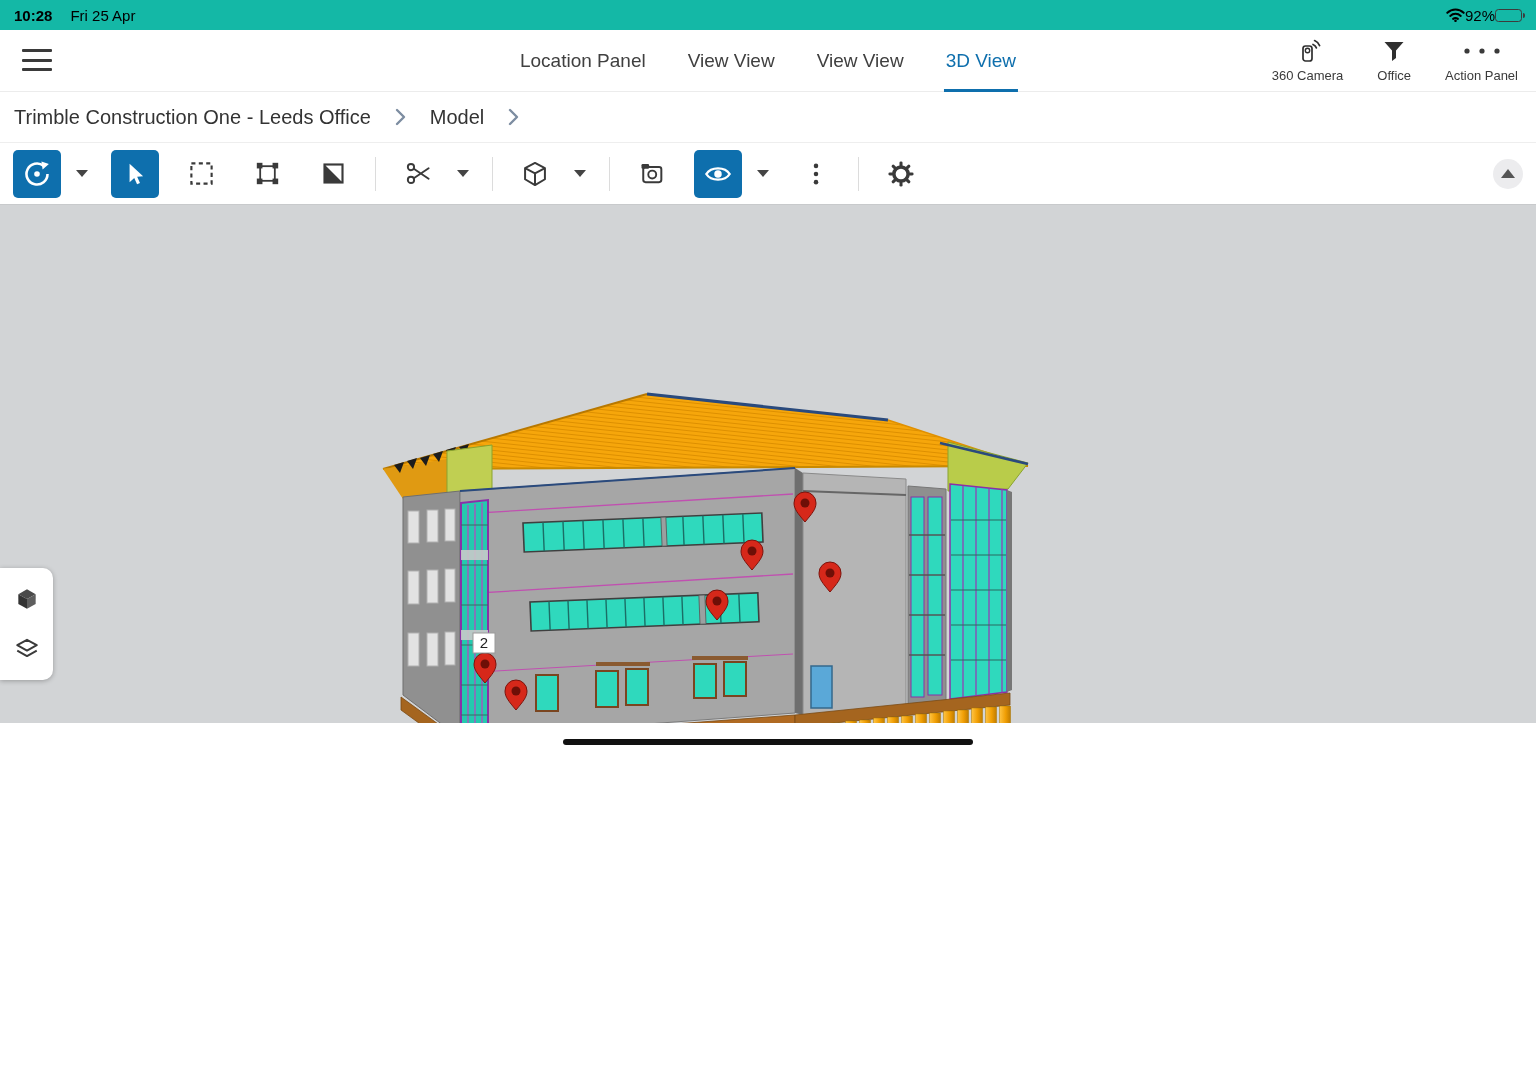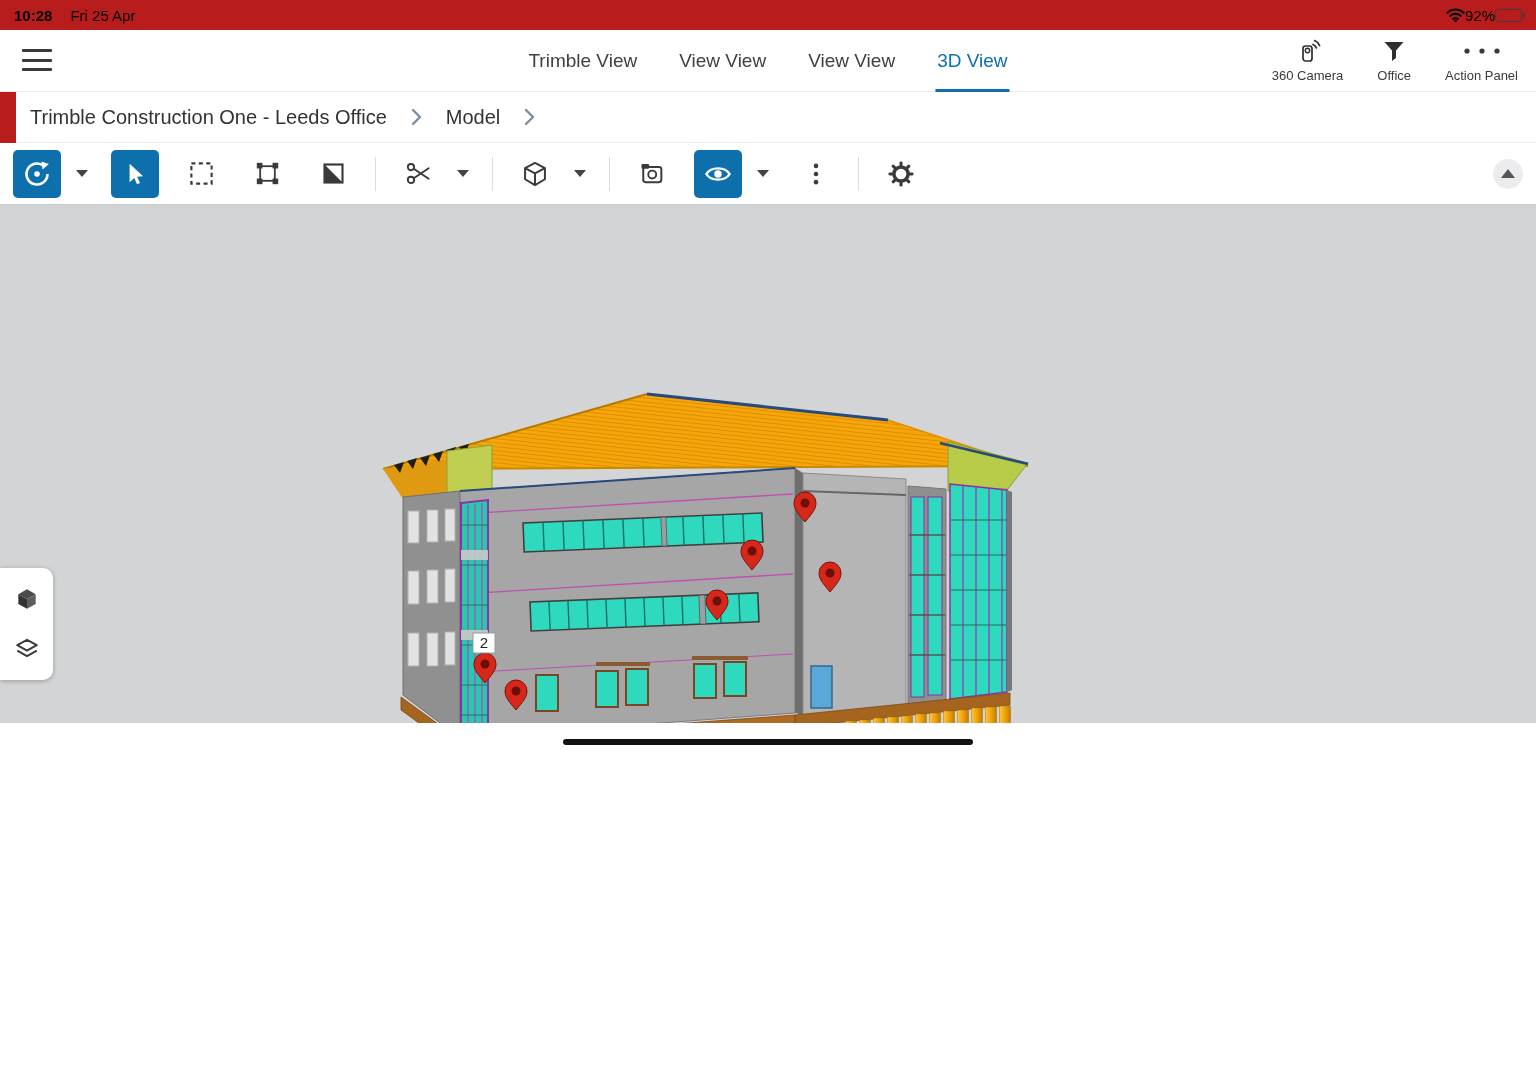--- a/index.html
+++ b/index.html
@@ -1,18 +1,18 @@
 <!DOCTYPE html>
 <html><head>
 <meta charset="utf-8">
 <style>
   *{margin:0;padding:0;box-sizing:border-box}
   html,body{width:1536px;height:1067px}
   body{font-family:"Liberation Sans",sans-serif;background:#fff;color:#222}
-  .screen{position:relative;width:1536px;height:760px;overflow:hidden;background:#b91c1c}
+  .screen{position:relative;width:1536px;height:760px;overflow:hidden;background:#14b8a6}
 
   
   .status-bar{position:absolute;top:0;left:0;right:0;height:30px;display:flex;justify-content:space-between;align-items:center;padding:0 14px;font-size:15px;color:#000}
   .sb-left{display:flex;align-items:center;gap:18px}
   .sb-time{font-weight:700}
   .sb-right{display:flex;align-items:center;}
   .battery{position:relative;width:27px;height:13px;border:1px solid #3c3c3c;border-radius:3.5px;padding:1.5px}
   .battery .fill{height:100%;width:88%;background:#000;border-radius:1.5px}
   .battery .nub{position:absolute;right:-4px;top:3.5px;width:2.5px;height:5px;background:#3c3c3c;border-radius:0 2px 2px 0}
 
@@ -21,21 +21,21 @@
   .hamburger{position:absolute;left:22px;top:17px;width:30px;height:26px;background:none;border:none;display:flex;flex-direction:column;justify-content:space-between;padding:2px 0;cursor:pointer}
   .hamburger span{display:block;height:3px;background:#3a3a3a;border-radius:1px}
   .tabs{position:absolute;left:50%;transform:translateX(-50%);top:0;height:62px;display:flex;gap:38px}
   .tab{display:flex;align-items:center;height:100%;font-size:19px;color:#404040;background:none;border:none;border-bottom:3px solid transparent;padding:3px 2px 0 2px;cursor:pointer;font-family:inherit}
   .tab.active{color:#0e6fad;font-weight:400;border-bottom-color:#0e6fad}
   .nav-actions{position:absolute;right:18px;top:6px;display:flex;gap:34px}
   .nav-action{display:flex;flex-direction:column;align-items:center;gap:2px;background:none;border:none;font-size:13px;color:#3a3a3a;cursor:pointer;font-family:inherit}
   .nav-action .ic{height:30px;display:flex;align-items:center;justify-content:center}
 
   
-  .breadcrumb{position:absolute;top:92px;left:16px;right:0;height:51px;display:flex;align-items:center;padding:0 14px;font-size:20px;color:#333;border-bottom:1px solid #eee;background:#fff}
+  .breadcrumb{position:absolute;top:92px;left:0;right:0;height:51px;display:flex;align-items:center;padding:0 14px;font-size:20px;color:#333;border-bottom:1px solid #eee;background:#fff}
   .crumb{background:none;border:none;font:inherit;color:#333;cursor:pointer}
   .chev{margin:0 24px;display:flex}
 
   
   .toolbar{position:absolute;top:143px;left:0;right:0;height:62px;background:#fff;display:flex;align-items:center;padding:0 13px;gap:18px;border-bottom:1px solid #c8cacc}
   .tbtn{width:48px;height:48px;border:none;border-radius:5px;background:transparent;display:flex;align-items:center;justify-content:center;cursor:pointer;flex:0 0 auto}
   .tbtn.active{background:#0e6fad}
   .tcaret{width:22px;height:48px;border:none;background:transparent;display:flex;align-items:center;justify-content:center;cursor:pointer;margin-left:-8px;flex:0 0 auto}
   .caret{width:0;height:0;border-left:6px solid transparent;border-right:6px solid transparent;border-top:7px solid #444}
   .tdiv{width:1px;height:34px;background:#dcdcdc;flex:0 0 auto}
@@ -75,21 +75,21 @@
     </div>
   </div>
 
   <div class="nav-bar">
     <button class="hamburger">
       <span></span>
         <span></span>
         <span></span>
     </button>
     <nav class="tabs">
-      <button class="tab">Trimble View</button>
+      <button class="tab">Location Panel</button>
       <button class="tab">View View</button>
       <button class="tab">View View</button>
       <button class="tab active">3D View</button>
     </nav>
     <div class="nav-actions">
       <button class="nav-action">
         <span class="ic">
           <svg width="26" height="28" viewBox="0 0 26 28">
             <rect x="8" y="9" width="9" height="15" rx="2.5" stroke="#2f2f2f" stroke-width="1.7" fill="none"></rect>
             <circle cx="12.5" cy="13.5" r="2.2" stroke="#2f2f2f" stroke-width="1.4" fill="none"></circle>

